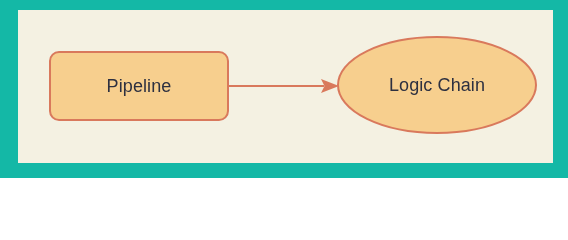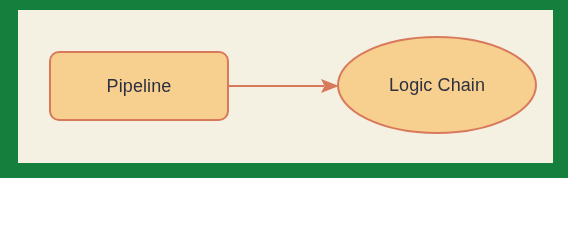--- a/index.html
+++ b/index.html
@@ -10,21 +10,21 @@
   body {
     width: 568px;
     height: 178px;
     overflow: hidden;
     font-family: "Liberation Sans", sans-serif;
   }
   #diagram-root {
     position: relative;
     width: 568px;
     height: 178px;
-    background: #15803d;
+    background: #14b8a6;
   }
   #diagram-canvas {
     position: absolute;
     left: 18px;
     top: 10px;
     width: 535px;
     height: 153px;
     background: #f4f1e2;
   }
   #diagram-svg {

